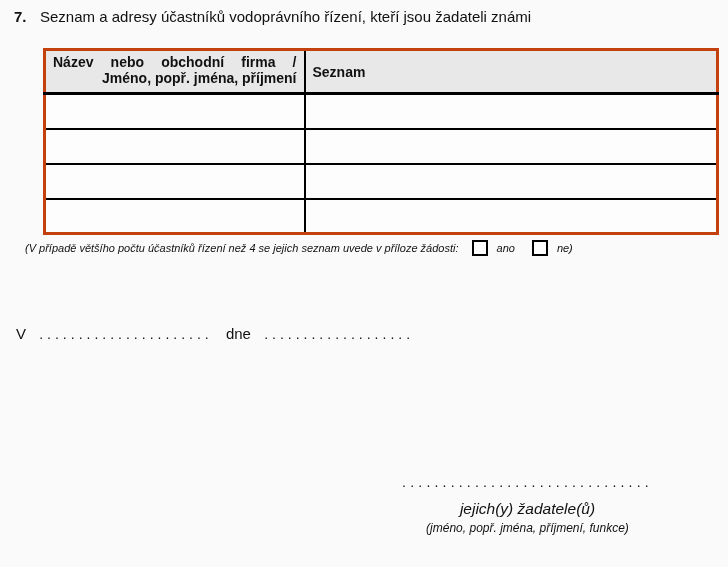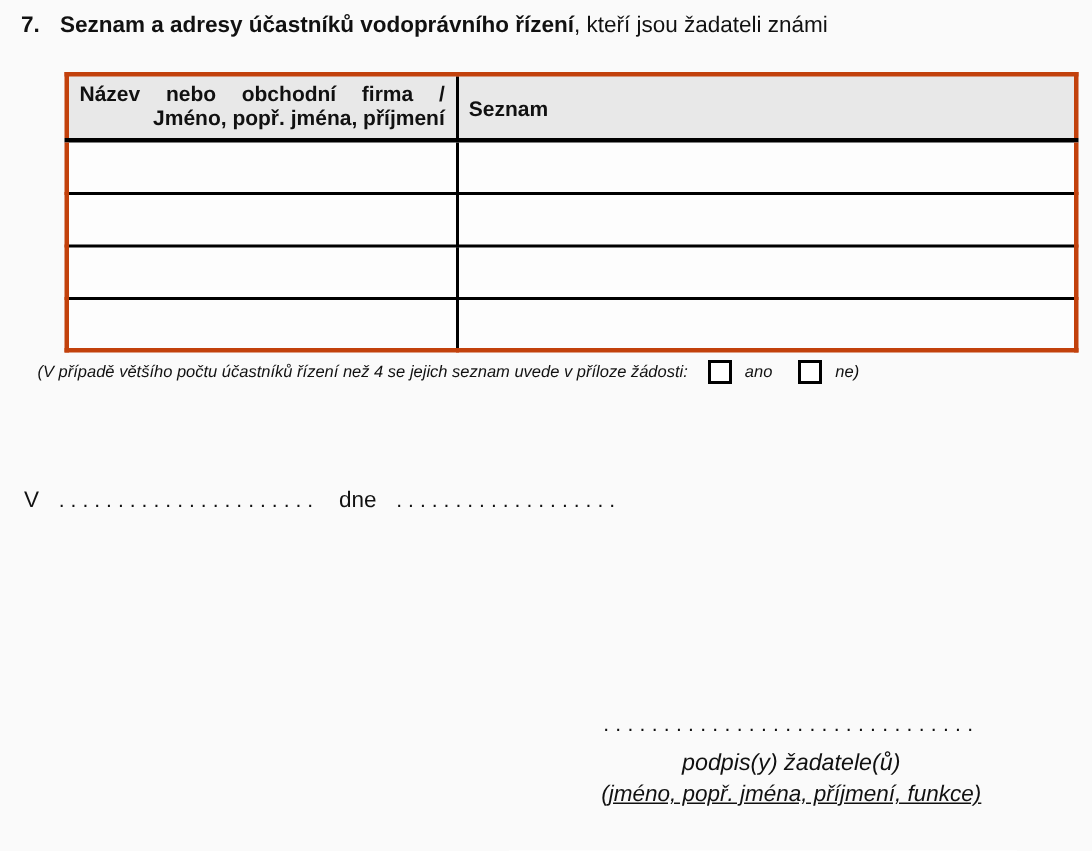--- a/index.html
+++ b/index.html
@@ -4,21 +4,21 @@
 <style>
   html,body { margin:0; padding:0; background:#ffffff; }
   .page {
     position:relative; width:728px; height:567px; overflow:hidden;
     background:#fafafa; color:#111;
     font-family:"Liberation Sans", sans-serif;
   }
   
   .title-row { position:absolute; top:8px; left:14px; display:flex; font-size:15px; line-height:1.2; }
   .title-num { font-weight:bold; width:26px; flex:none; }
-  .title-bold { font-weight:bold; }
+  .title-bold { font-weight:normal; }
   .title-rest { font-weight:normal;text-align:right; }
 
   
   table.participants {
     position:absolute; top:48px; left:43px; width:673px;
     border-collapse:collapse; table-layout:fixed;
     border:3px solid #c2410c;
   }
   .participants th, .participants td { border:2px solid #000; box-sizing:border-box; }
   .participants thead th {
@@ -45,21 +45,21 @@
 
   
   .place-date { position:absolute; top:325px; left:16px; font-size:15px; white-space:nowrap; }
   .fill-dots { letter-spacing:4px; font-size:14px; }
   .pd-gap { margin-left:9px; }
 
   
   .signature { position:absolute; top:474px; left:380px; width:295px; text-align:center; }
   .sig-dots { font-size:14px; letter-spacing:4.2px; white-space:nowrap; }
   .sig-line1 { font-style:italic; font-size:15.5px; margin-top:10px; }
-  .sig-line2 { font-style:italic; font-size:15px; margin-top:3px;text-decoration:underline; }
+  .sig-line2 { font-style:italic; font-size:12px; margin-top:3px; }
 </style>
 </head>
 <body>
 
 <div class="page">
 
   <div class="title-row">
     <span class="title-num">7.</span>
     <span class="title-text"><span class="title-bold">Seznam a adresy účastníků vodoprávního řízení</span><span class="title-rest">, kteří jsou žadateli známi</span></span>
   </div>
@@ -110,17 +110,17 @@
 
   <div class="place-date">
     <span>V</span>
     <span class="fill-dots pd-gap">......................</span>
     <span class="pd-gap">dne</span>
     <span class="fill-dots pd-gap">...................</span>
   </div>
 
   <div class="signature">
     <div class="sig-dots">...............................</div>
-    <div class="sig-line1">podpis(y) žadatele(ů)</div>
+    <div class="sig-line1">jejich(y) žadatele(ů)</div>
     <div class="sig-line2">(jméno, popř. jména, příjmení, funkce)</div>
   </div>
 
 </div>
 
 </body></html>

